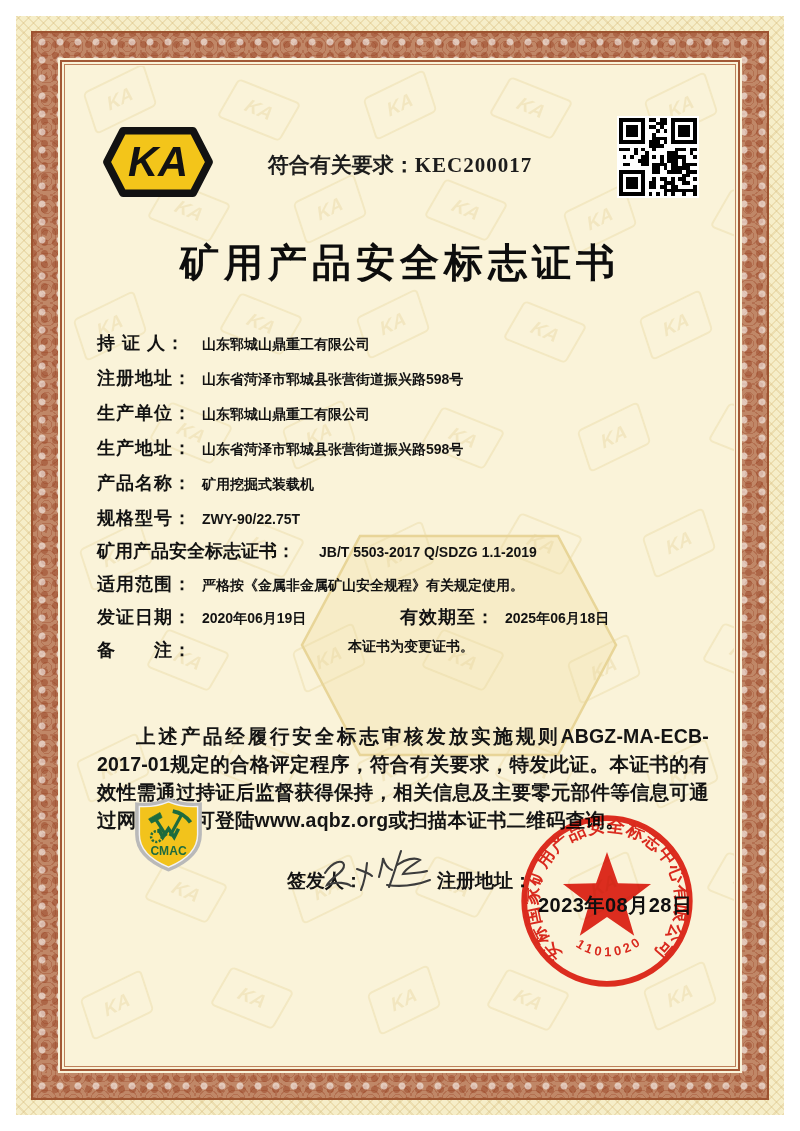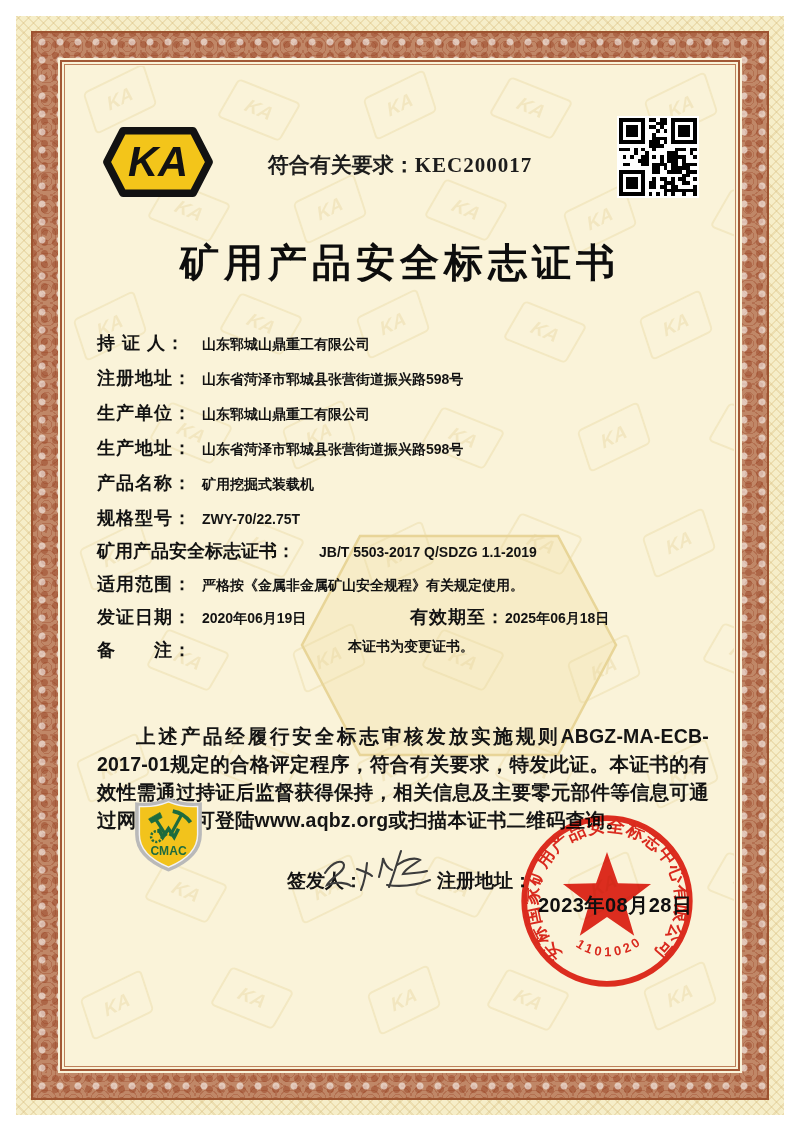--- a/index.html
+++ b/index.html
@@ -54,21 +54,21 @@
 
   
   .rows { position:absolute; left:97px; top:331px; width:612px; }
   .row { display:flex; align-items:baseline; height:23px; margin-bottom:12px;
          font-size:18px; font-weight:700; color:#121212; white-space:nowrap; }
   .row:nth-child(n+6){ margin-bottom:10px; }
   .row .lab { width:105px; flex:none; letter-spacing:1px; }
   .row .val { font-size:14px; }
   .row.wide .lab { width:auto; margin-right:24px; letter-spacing:0; }
   .row.dates .val1 { width:198px; flex:none; }
-  .row.dates .lab2 { width:105px; flex:none; letter-spacing:1px;text-align:right; }
+  .row.dates .lab2 { width:105px; flex:none; letter-spacing:1px; }
   .row.remark { position:relative; }
   .row.remark .val { position:absolute; left:16px; right:0; text-align:center; }
 
   .statement {
     position:absolute; left:97px; top:722px; width:612px;
     font-size:19.5px; font-weight:700; line-height:28px; color:#141414;
     text-indent:2em; text-align:justify; letter-spacing:.2px;
   }
 
   
@@ -323,21 +323,21 @@
     <div class="row">
       <span class="lab">生产地址：</span>
       <span class="val">山东省菏泽市郓城县张营街道振兴路598号</span>
     </div>
     <div class="row">
       <span class="lab">产品名称：</span>
       <span class="val">矿用挖掘式装载机</span>
     </div>
     <div class="row">
       <span class="lab">规格型号：</span>
-      <span class="val">ZWY-70/22.75T</span>
+      <span class="val">ZWY-90/22.75T</span>
     </div>
     <div class="row wide">
       <span class="lab">矿用产品安全标志证书：</span>
       <span class="val">JB/T 5503-2017 Q/SDZG 1.1-2019</span>
     </div>
     <div class="row">
       <span class="lab">适用范围：</span>
       <span class="val">严格按《金属非金属矿山安全规程》有关规定使用。</span>
     </div>
     <div class="row dates">

